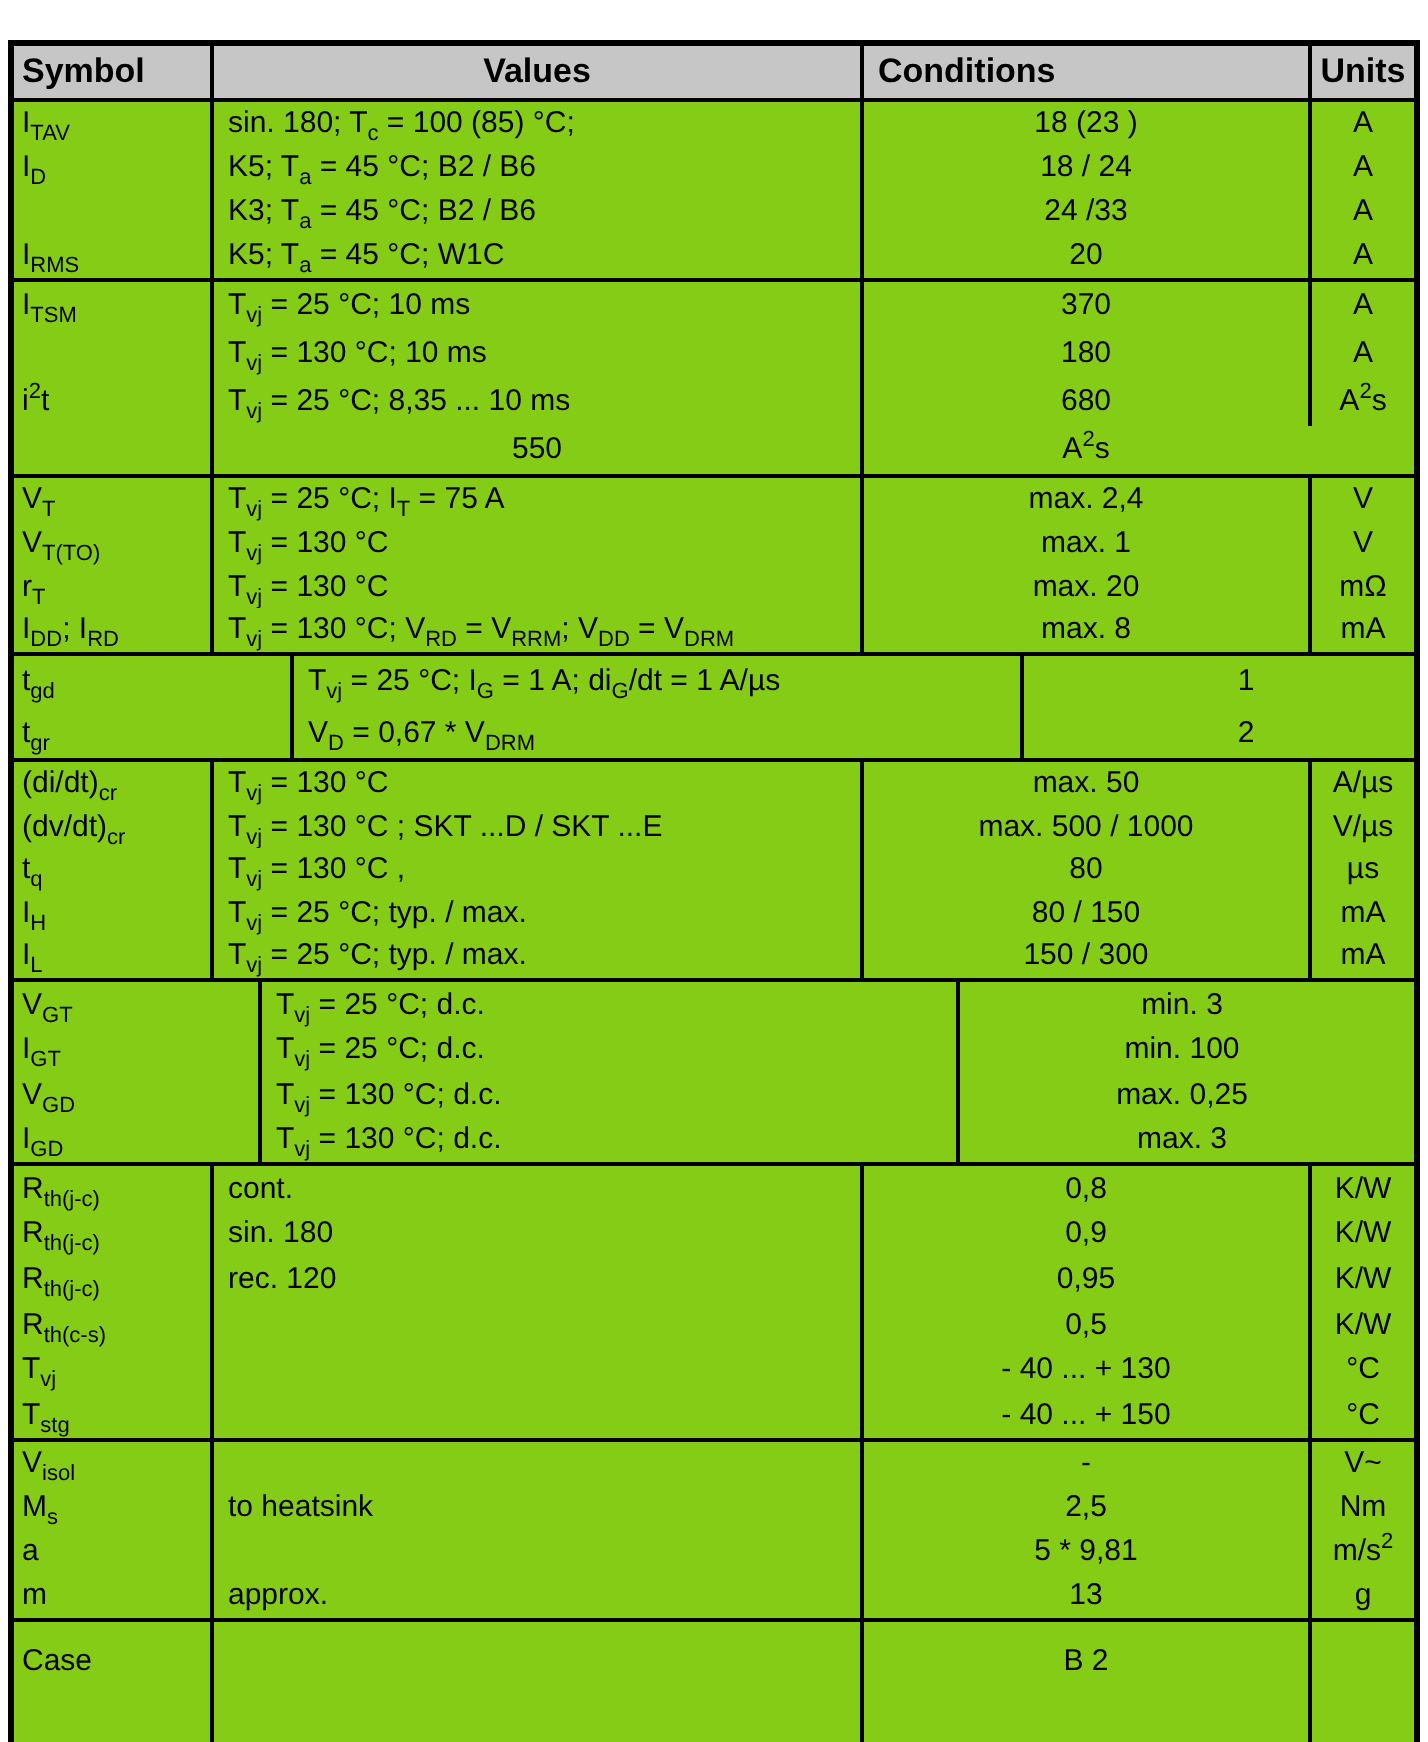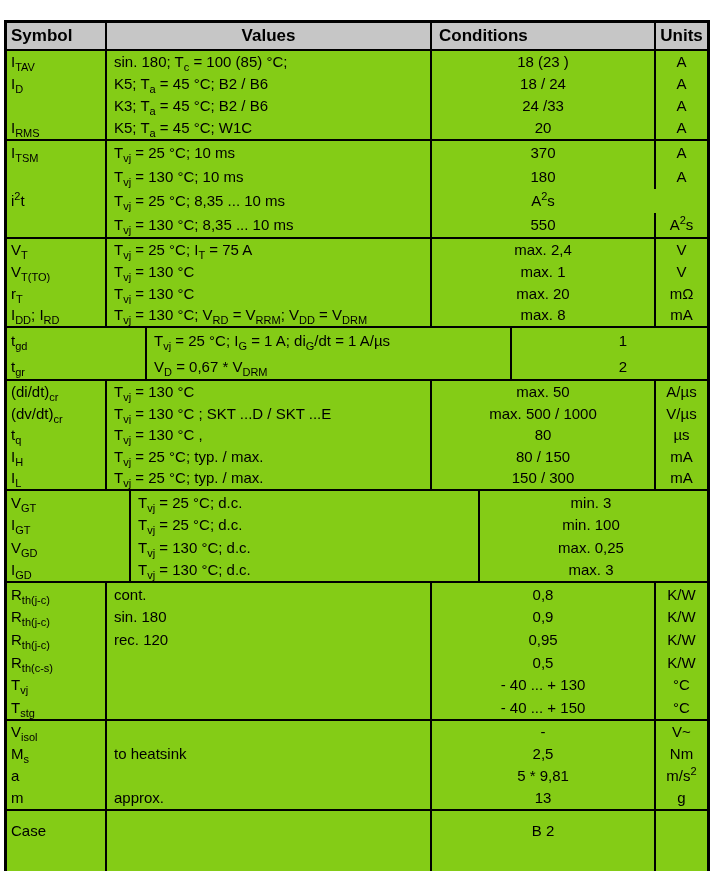--- a/index.html
+++ b/index.html
@@ -168,30 +168,30 @@
               <span>A</span>
             </div>
           </div>
           <div class="row">
             <div class="cell c-sym">
               <span>i<sup>2</sup>t</span>
             </div>
             <div class="cell c-cond">
               <span>T<sub>vj</sub> = 25 °C; 8,35 ... 10 ms</span>
             </div>
+            <div class="cell c-val">
+              <span>680</span>
+            </div>
             <div class="cell c-unit">
               <span>A<sup>2</sup>s</span>
             </div>
           </div>
           <div class="row">
             <div class="cell c-sym">
               <span></span>
-            </div>
-            <div class="cell c-cond">
-              <span>T<sub>vj</sub> = 130 °C; 8,35 ... 10 ms</span>
             </div>
             <div class="cell c-val">
               <span>550</span>
             </div>
             <div class="cell c-unit">
               <span>A<sup>2</sup>s</span>
             </div>
           </div>
         </div>
         <div class="group g2">

